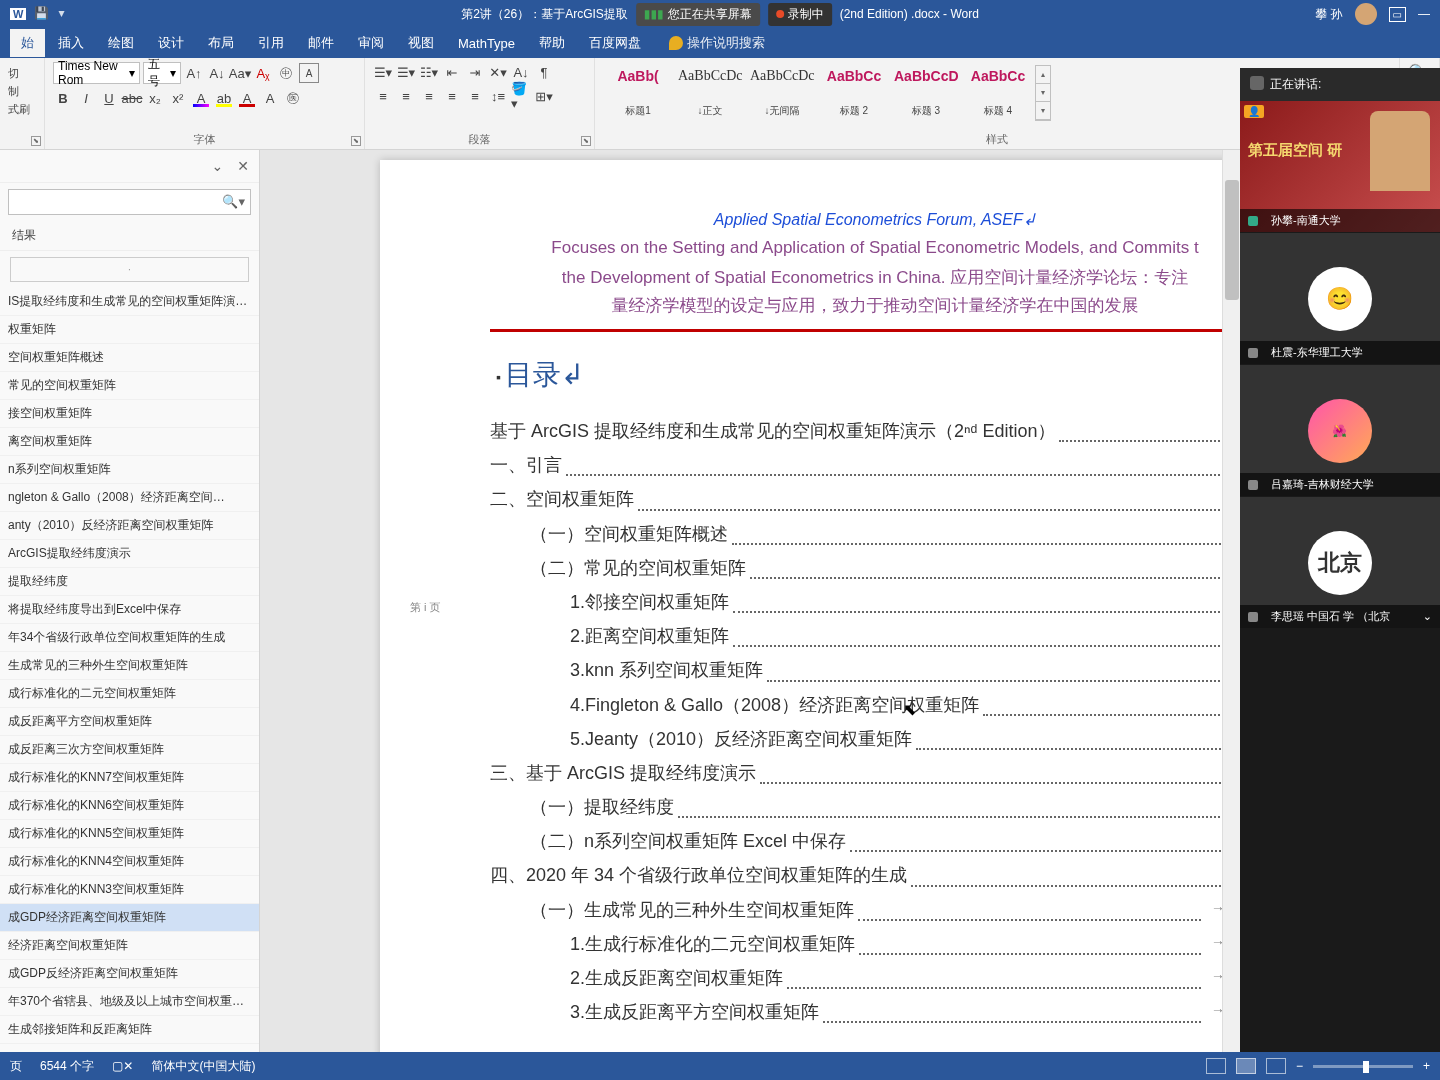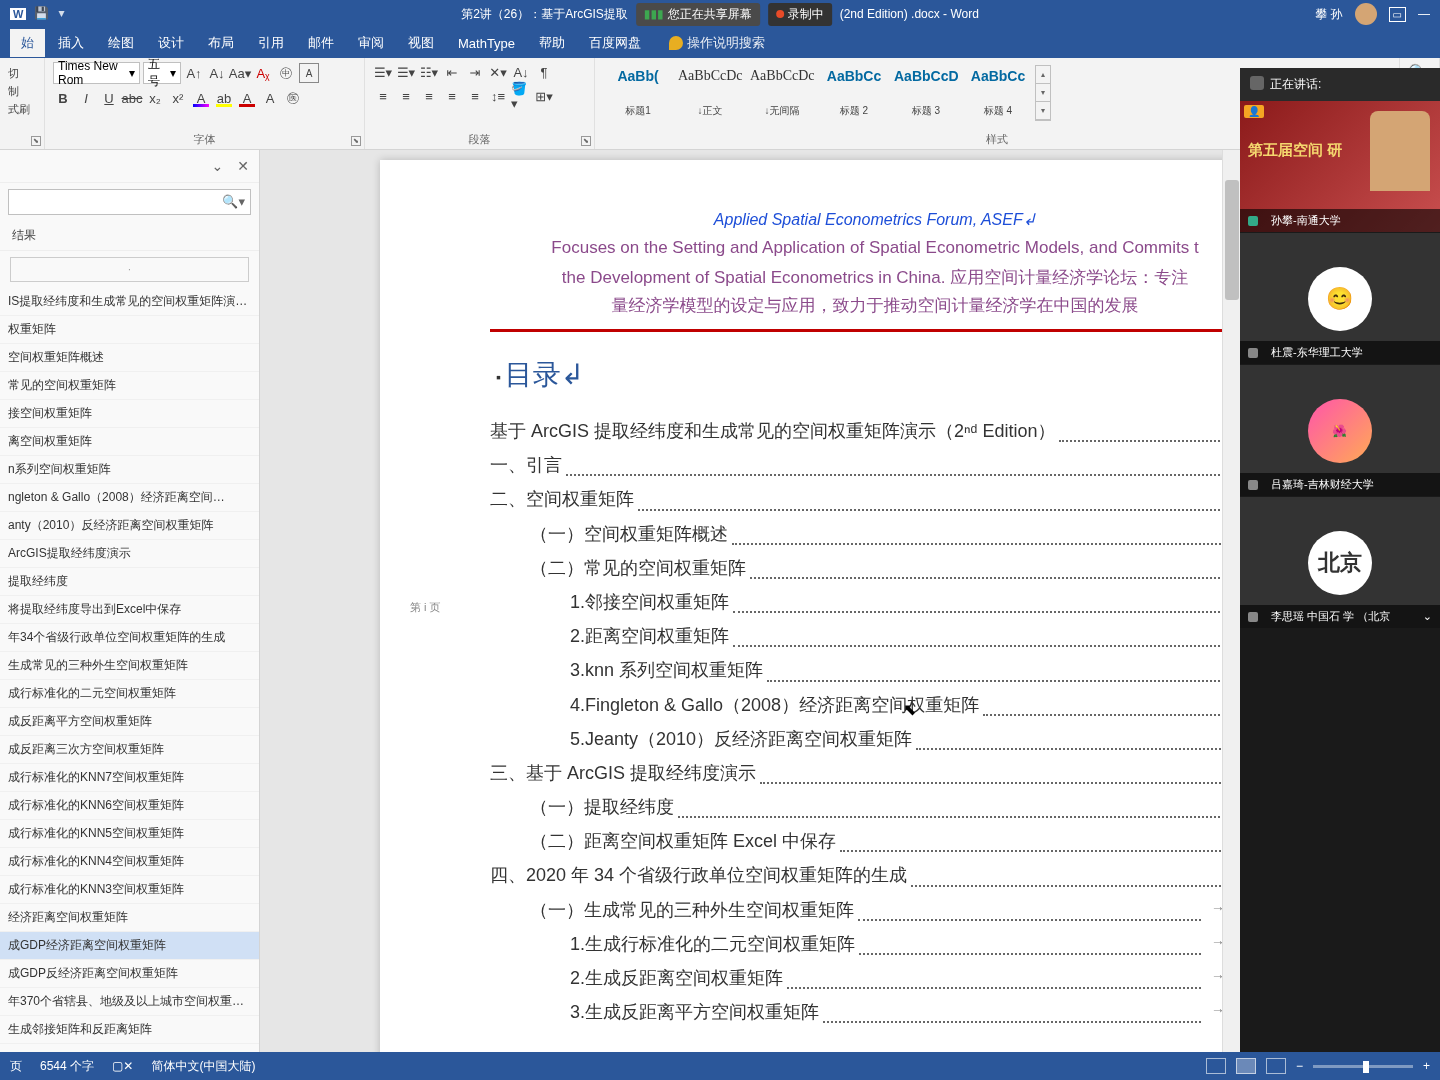--- a/index.html
+++ b/index.html
@@ -32,21 +32,21 @@
 .font-size{width:38px}
 .ico-btn{width:20px;height:20px;display:flex;align-items:center;justify-content:center;font-size:13px;color:#444;cursor:pointer}
 .ico-btn.ul{text-decoration:underline}
 .ico-btn.st{text-decoration:line-through}
 .color-btn{position:relative}
 .color-bar{position:absolute;bottom:1px;left:2px;right:2px;height:3px}
 .para-group{width:230px}
 .styles-group{flex:1;min-width:200px}
 .styles-gallery{display:flex;gap:2px;height:62px;align-items:center}
 .style-item{width:70px;height:56px;border:1px solid transparent;text-align:center;padding:2px;display:flex;flex-direction:column;justify-content:space-between}
-.style-preview{font-size:14px;color:#0369a1}
+.style-preview{font-size:14px;color:#be185d}
 .style-preview.normal{font-family:SimSun;color:#333}
 .style-preview.heading{font-weight:bold}
 .style-name{font-size:10px;color:#444}
 .gallery-more{width:16px;height:56px;border:1px solid #c0c0c0;display:flex;flex-direction:column}
 .gallery-more div{flex:1;border-bottom:1px solid #c0c0c0;font-size:8px;display:flex;align-items:center;justify-content:center;color:#666}
 .edit-group{width:40px}
 .content{display:flex;height:calc(100% - 178px)}
 .nav-pane{width:260px;border-right:1px solid #d4d4d4;display:flex;flex-direction:column;background:#f9f9f9}
 .nav-header{padding:8px 10px;display:flex;justify-content:flex-end;gap:14px;font-size:14px;color:#666;border-bottom:1px solid #eee}
 .nav-search{margin:6px 8px;position:relative}
@@ -276,22 +276,22 @@
           <div class="nav-item">年34个省级行政单位空间权重矩阵的生成</div>
           <div class="nav-item">生成常见的三种外生空间权重矩阵</div>
           <div class="nav-item">成行标准化的二元空间权重矩阵</div>
           <div class="nav-item">成反距离平方空间权重矩阵</div>
           <div class="nav-item">成反距离三次方空间权重矩阵</div>
           <div class="nav-item">成行标准化的KNN7空间权重矩阵</div>
           <div class="nav-item">成行标准化的KNN6空间权重矩阵</div>
           <div class="nav-item">成行标准化的KNN5空间权重矩阵</div>
           <div class="nav-item">成行标准化的KNN4空间权重矩阵</div>
           <div class="nav-item">成行标准化的KNN3空间权重矩阵</div>
+          <div class="nav-item sel">成GDP经济距离空间权重矩阵</div>
           <div class="nav-item">经济距离空间权重矩阵</div>
-          <div class="nav-item sel">成GDP经济距离空间权重矩阵</div>
           <div class="nav-item">成GDP反经济距离空间权重矩阵</div>
           <div class="nav-item">年370个省辖县、地级及以上城市空间权重…</div>
           <div class="nav-item">生成邻接矩阵和反距离矩阵</div>
         </div>
     </div>
   </div>
   <div class="doc-area">
     <div class="page">
       <div class="doc-title">Applied Spatial Econometrics Forum, ASEF↲</div>
       <div class="doc-sub">Focuses on the Setting and Application of Spatial Econometric Models, and Commits t</div>
@@ -355,21 +355,21 @@
             <span class="toc-text">三、基于 ArcGIS 提取经纬度演示 </span>
             <span class="toc-dots"></span>
             <span class="arrow">→</span>
           </div>
           <div class="toc-line l2">
             <span class="toc-text">（一）提取经纬度 </span>
             <span class="toc-dots"></span>
             <span class="arrow">→</span>
           </div>
           <div class="toc-line l2">
-            <span class="toc-text">（二）距离空间权重矩阵 Excel 中保存</span>
+            <span class="toc-text">（二）n系列空间权重矩阵 Excel 中保存</span>
             <span class="toc-dots"></span>
             <span class="toc-page">12↲</span>
           </div>
           <div class="toc-line l1">
             <span class="toc-text">四、2020 年 34 个省级行政单位空间权重矩阵的生成</span>
             <span class="toc-dots"></span>
             <span class="toc-page">15↲</span>
           </div>
           <div class="toc-line l2">
             <span class="toc-text">（一）生成常见的三种外生空间权重矩阵 </span>

